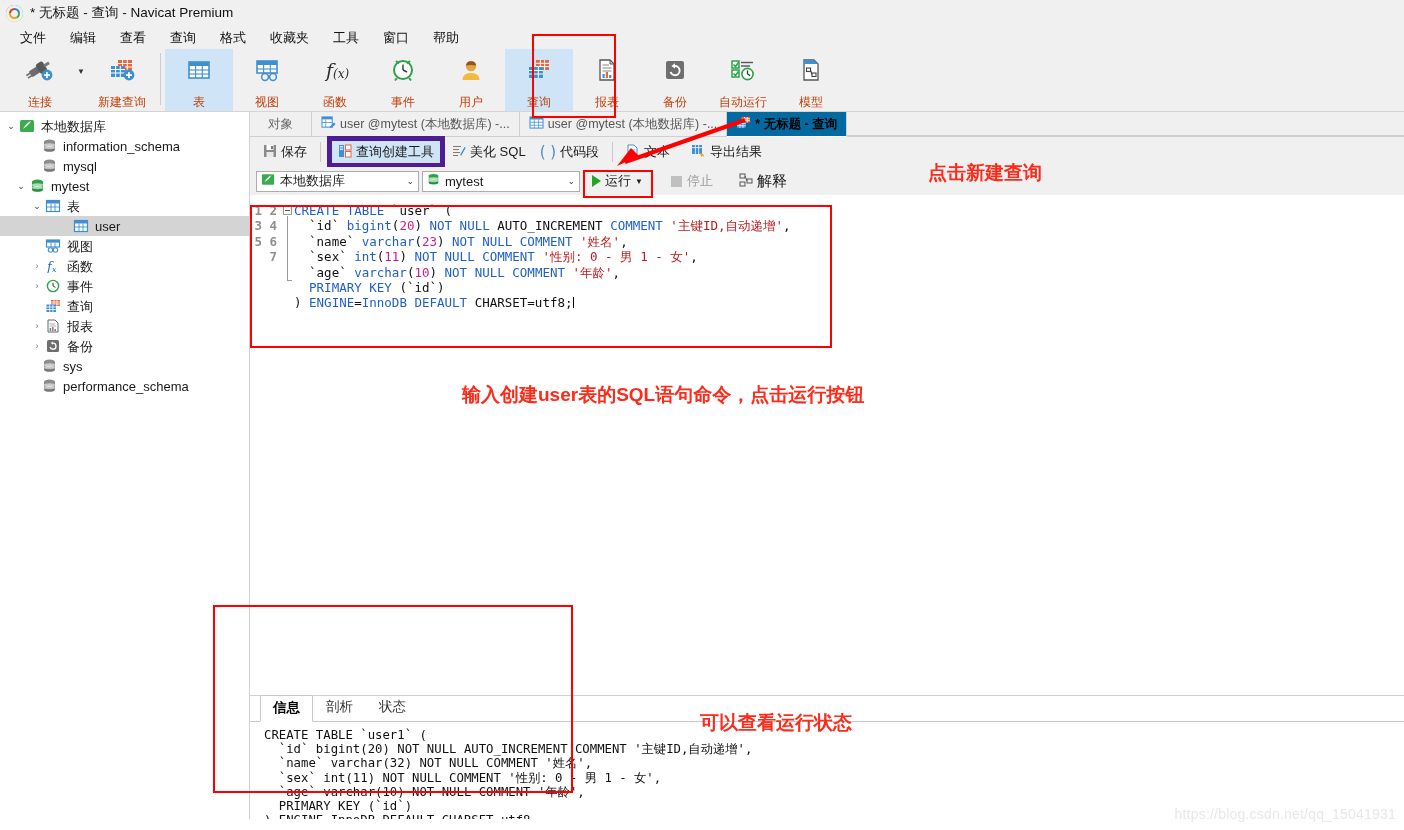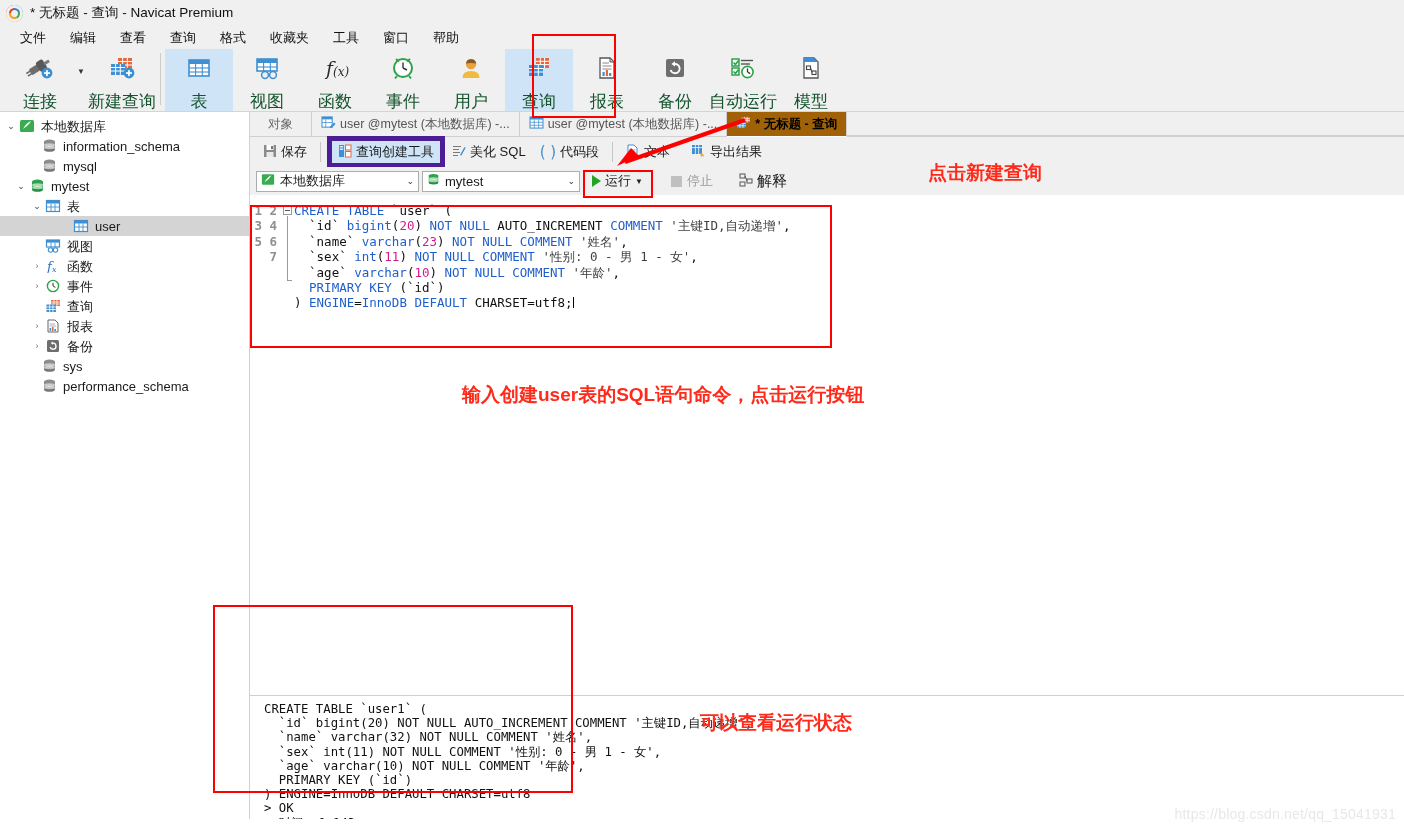--- a/index.html
+++ b/index.html
@@ -45,21 +45,21 @@
     height:63px; background:#f0f0f0; display:flex; align-items:flex-start;
     border-bottom:1px solid #d4d4d4; padding-left:6px; position:relative;
   }
   .rb {
     width:68px; height:62px; display:flex; flex-direction:column;
     align-items:center; justify-content:flex-start; padding-top:6px;
     cursor:default; position:relative;
   }
   .rb.sel { background:#cfe4f7; }
   .rb .ic { height:31px; display:flex; align-items:center; justify-content:center; }
-  .rb .lbl { font-size:17px; margin-top:9px; color:#14532d; white-space:nowrap; }
+  .rb .lbl { font-size:12px; margin-top:9px; color:#c2410c; white-space:nowrap; }
   .rb-sep { width:1px; height:52px; background:#cccccc; margin:4px 4px 0 4px; }
   .rb-caret {
     width:14px; height:62px; display:flex; align-items:center; justify-content:center;
     font-size:8px; color:#333; padding-bottom:18px;
   }
 
   
   .body-wrap { display:flex; height:707px; }
 
   
@@ -87,21 +87,21 @@
   .tabstrip {
     height:25px; background:#f0f0f0; display:flex; align-items:stretch;
     border-bottom:1px solid #d0d0d0; font-size:12.5px;
   }
   .tabitem {
     display:flex; align-items:center; gap:4px; padding:0 9px;
     border-right:1px solid #cfcfcf; color:#555; white-space:nowrap;
     max-width:215px; overflow:hidden; cursor:default;
   }
   .tabitem.obj { color:#666; padding:0 18px; }
-  .tabitem.active { background:#a16207; color:#000; font-weight:bold;
+  .tabitem.active { background:#0369a1; color:#000; font-weight:bold;
                     border-bottom:1px solid #ffffff; margin-bottom:-1px; }
   .tabstrip-filler { flex:1; border-bottom:1px solid #d0d0d0; }
 
   
   .qbar {
     height:30px; background:#f0f0f0; display:flex; align-items:center;
     padding-left:6px; gap:0; font-size:13px;
   }
   .qbtn { display:flex; align-items:center; gap:4px; padding:3px 7px; cursor:default;
           white-space:nowrap; }
@@ -148,21 +148,21 @@
     position:absolute; left:2px; top:11px;
   }
   .foldbox::before{content:"";position:absolute;left:1px;top:3px;width:5px;height:1px;background:#555;}
   .foldline {
     position:absolute; left:6px; top:21px; width:1px; height:65px; background:#9a9a9a;
   }
   .foldline::after{content:"";position:absolute;left:0;bottom:0;width:5px;height:1px;background:#9a9a9a;}
   .code { padding-top:8px; line-height:15.4px; white-space:pre; flex:1; }
   .k { color:#1f5fcc; }      
   .n { color:#d01c8b; }      
-  .s { color:#404040;text-align:center; }      
+  .s { color:#b91c1c;text-align:center; }      
   .p { color:#111; }         
   .caret-bar { display:inline-block; width:1px; height:11px; background:#000;
                vertical-align:-1px; }
 
   
   .results {
     position:absolute; left:0; top:500px; width:1154px; height:207px;
     background:#ffffff; border-top:1px solid #d0d0d0;
   }
   .res-tabs { height:26px; display:flex; align-items:flex-end; padding-left:10px;
@@ -821,20 +821,31 @@
         <div class="code"><span class="k">CREATE</span> <span class="k">TABLE</span> <span class="p">`user` (</span>
 <span class="p">  `id`</span> <span class="k">bigint</span><span class="p">(</span><span class="n">20</span><span class="p">)</span> <span class="k">NOT NULL</span> <span class="p">AUTO_INCREMENT</span> <span class="k">COMMENT</span> <span class="s">'主键ID,自动递增'</span><span class="p">,</span>
 <span class="p">  `name`</span> <span class="k">varchar</span><span class="p">(</span><span class="n">23</span><span class="p">)</span> <span class="k">NOT NULL</span> <span class="k">COMMENT</span> <span class="s">'姓名'</span><span class="p">,</span>
 <span class="p">  `sex`</span> <span class="k">int</span><span class="p">(</span><span class="n">11</span><span class="p">)</span> <span class="k">NOT NULL</span> <span class="k">COMMENT</span> <span class="s">'性别: 0 - 男 1 - 女'</span><span class="p">,</span>
 <span class="p">  `age`</span> <span class="k">varchar</span><span class="p">(</span><span class="n">10</span><span class="p">)</span> <span class="k">NOT NULL</span> <span class="k">COMMENT</span> <span class="s">'年龄'</span><span class="p">,</span>
 <span class="k">  PRIMARY KEY</span> <span class="p">(`id`)</span>
 <span class="p">) </span><span class="k">ENGINE</span><span class="p">=</span><span class="k">InnoDB</span> <span class="k">DEFAULT</span> <span class="p">CHARSET=utf8;</span><span class="caret-bar"></span></div>
       </div>
 
       <div class="results">
+        <div class="res-tabs">
+          <div class="res-tab active">
+            <span>信息</span>
+          </div>
+          <div class="res-tab">
+            <span>剖析</span>
+          </div>
+          <div class="res-tab">
+            <span>状态</span>
+          </div>
+        </div>
         <div class="res-body">CREATE TABLE `user1` (
   `id` bigint(20) NOT NULL AUTO_INCREMENT COMMENT '主键ID,自动递增',
   `name` varchar(32) NOT NULL COMMENT '姓名',
   `sex` int(11) NOT NULL COMMENT '性别: 0 - 男 1 - 女',
   `age` varchar(10) NOT NULL COMMENT '年龄',
   PRIMARY KEY (`id`)
 ) ENGINE=InnoDB DEFAULT CHARSET=utf8
 &gt; OK
 &gt; 时间: 0.143s</div>
       </div>

